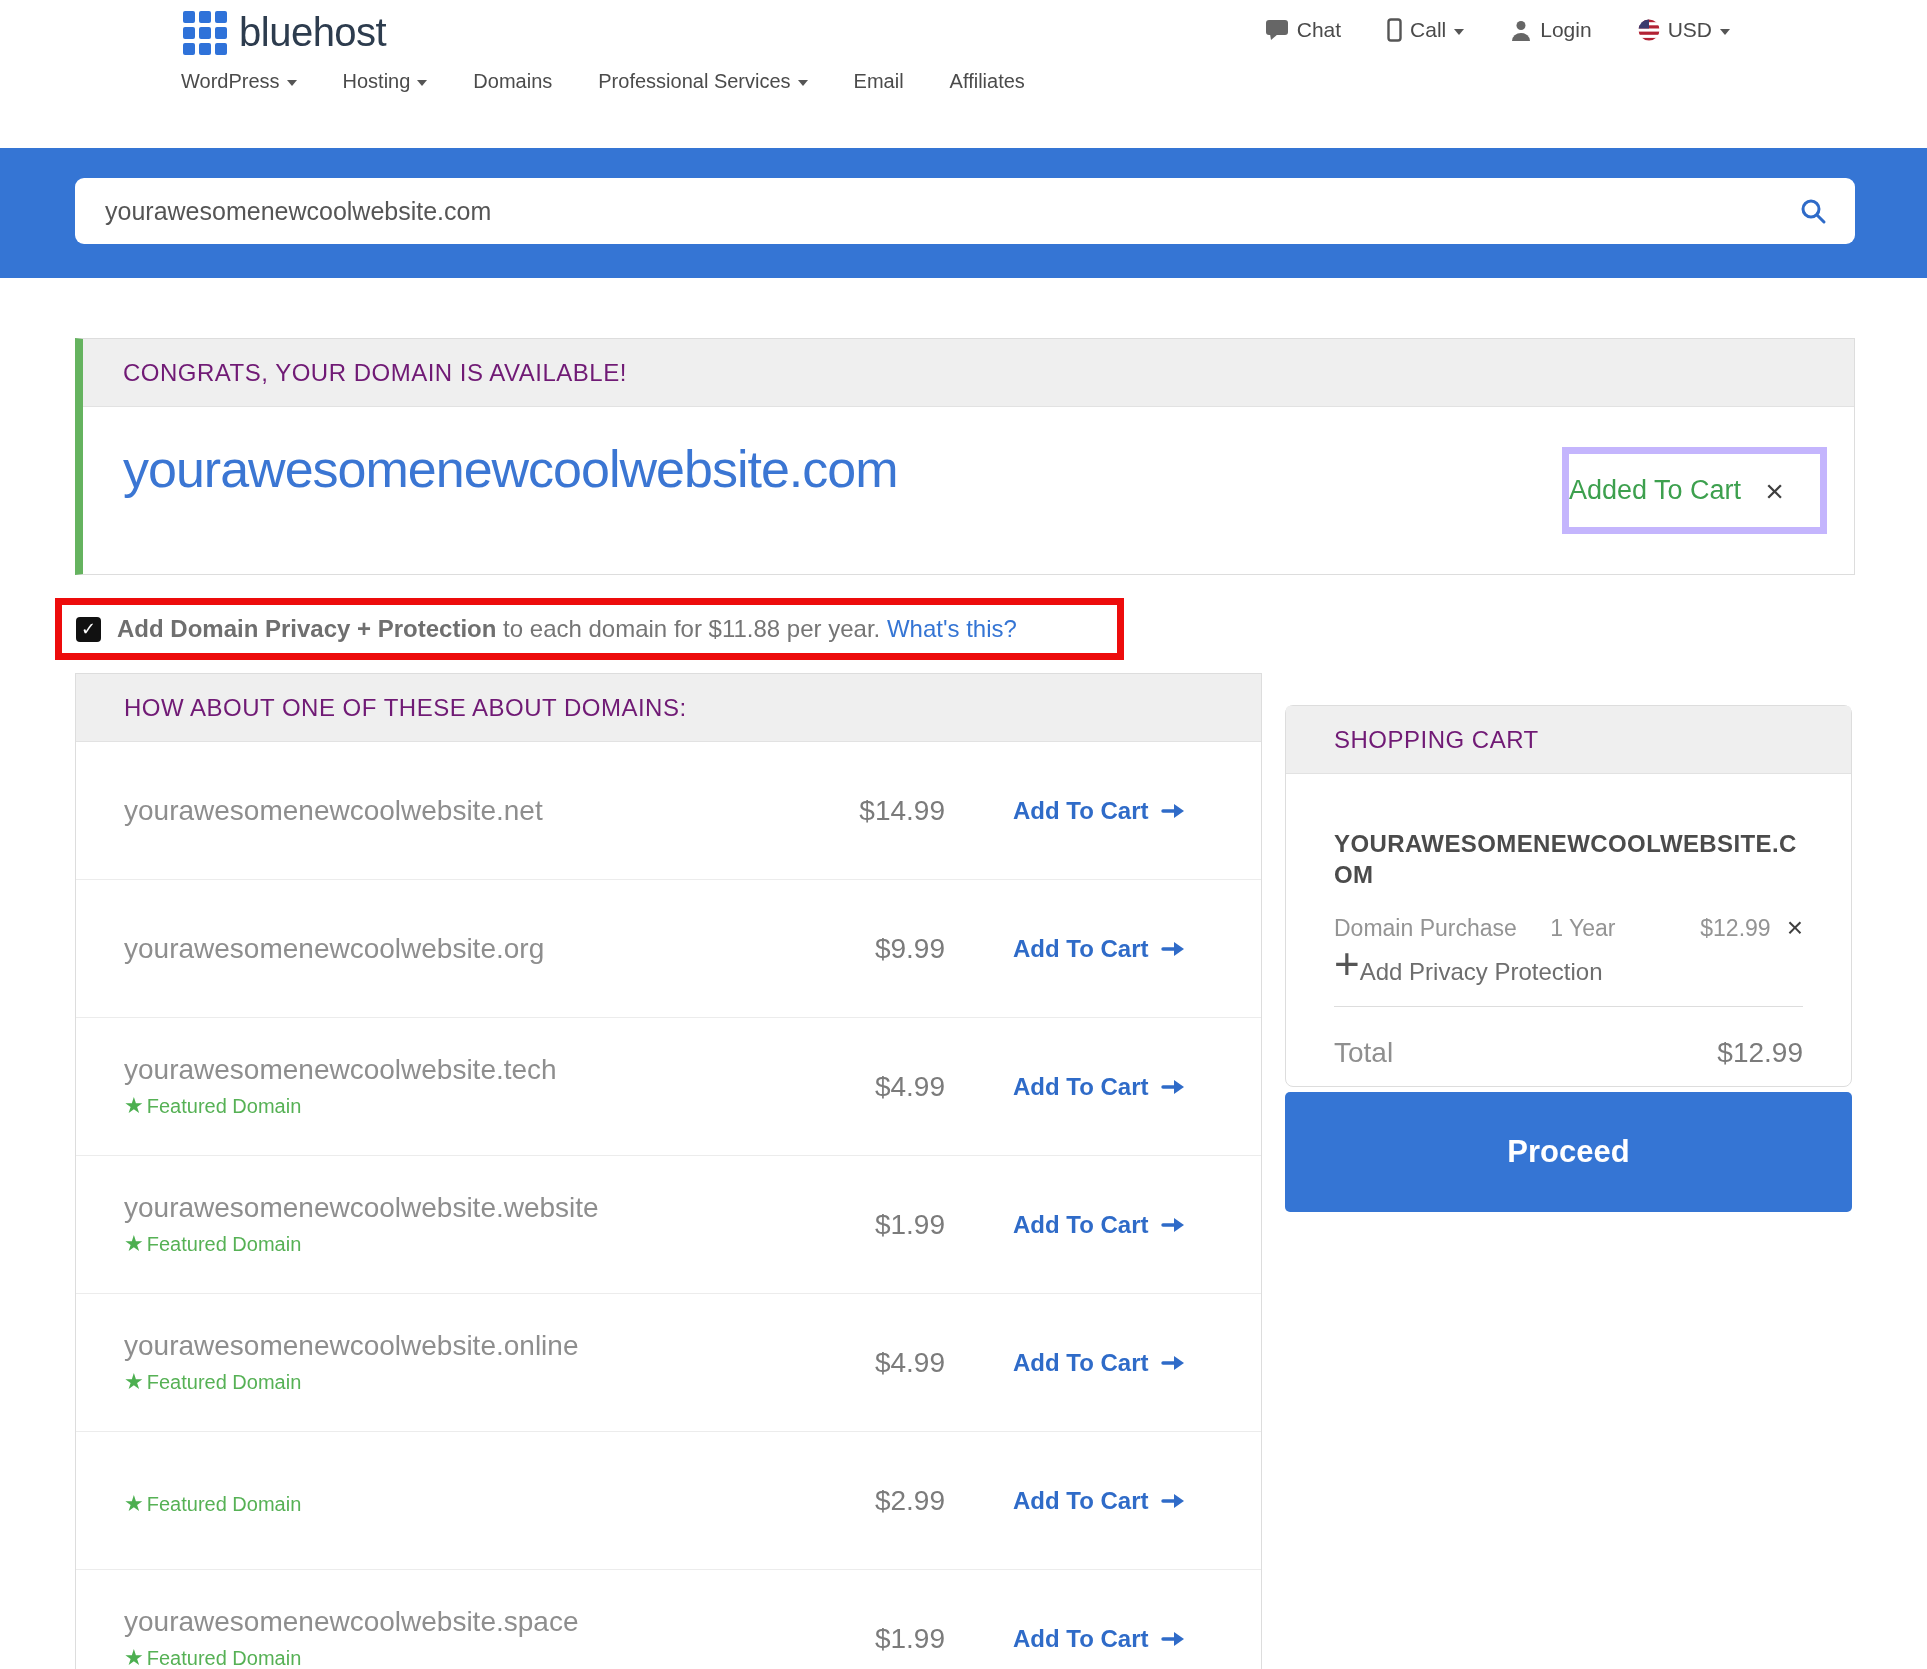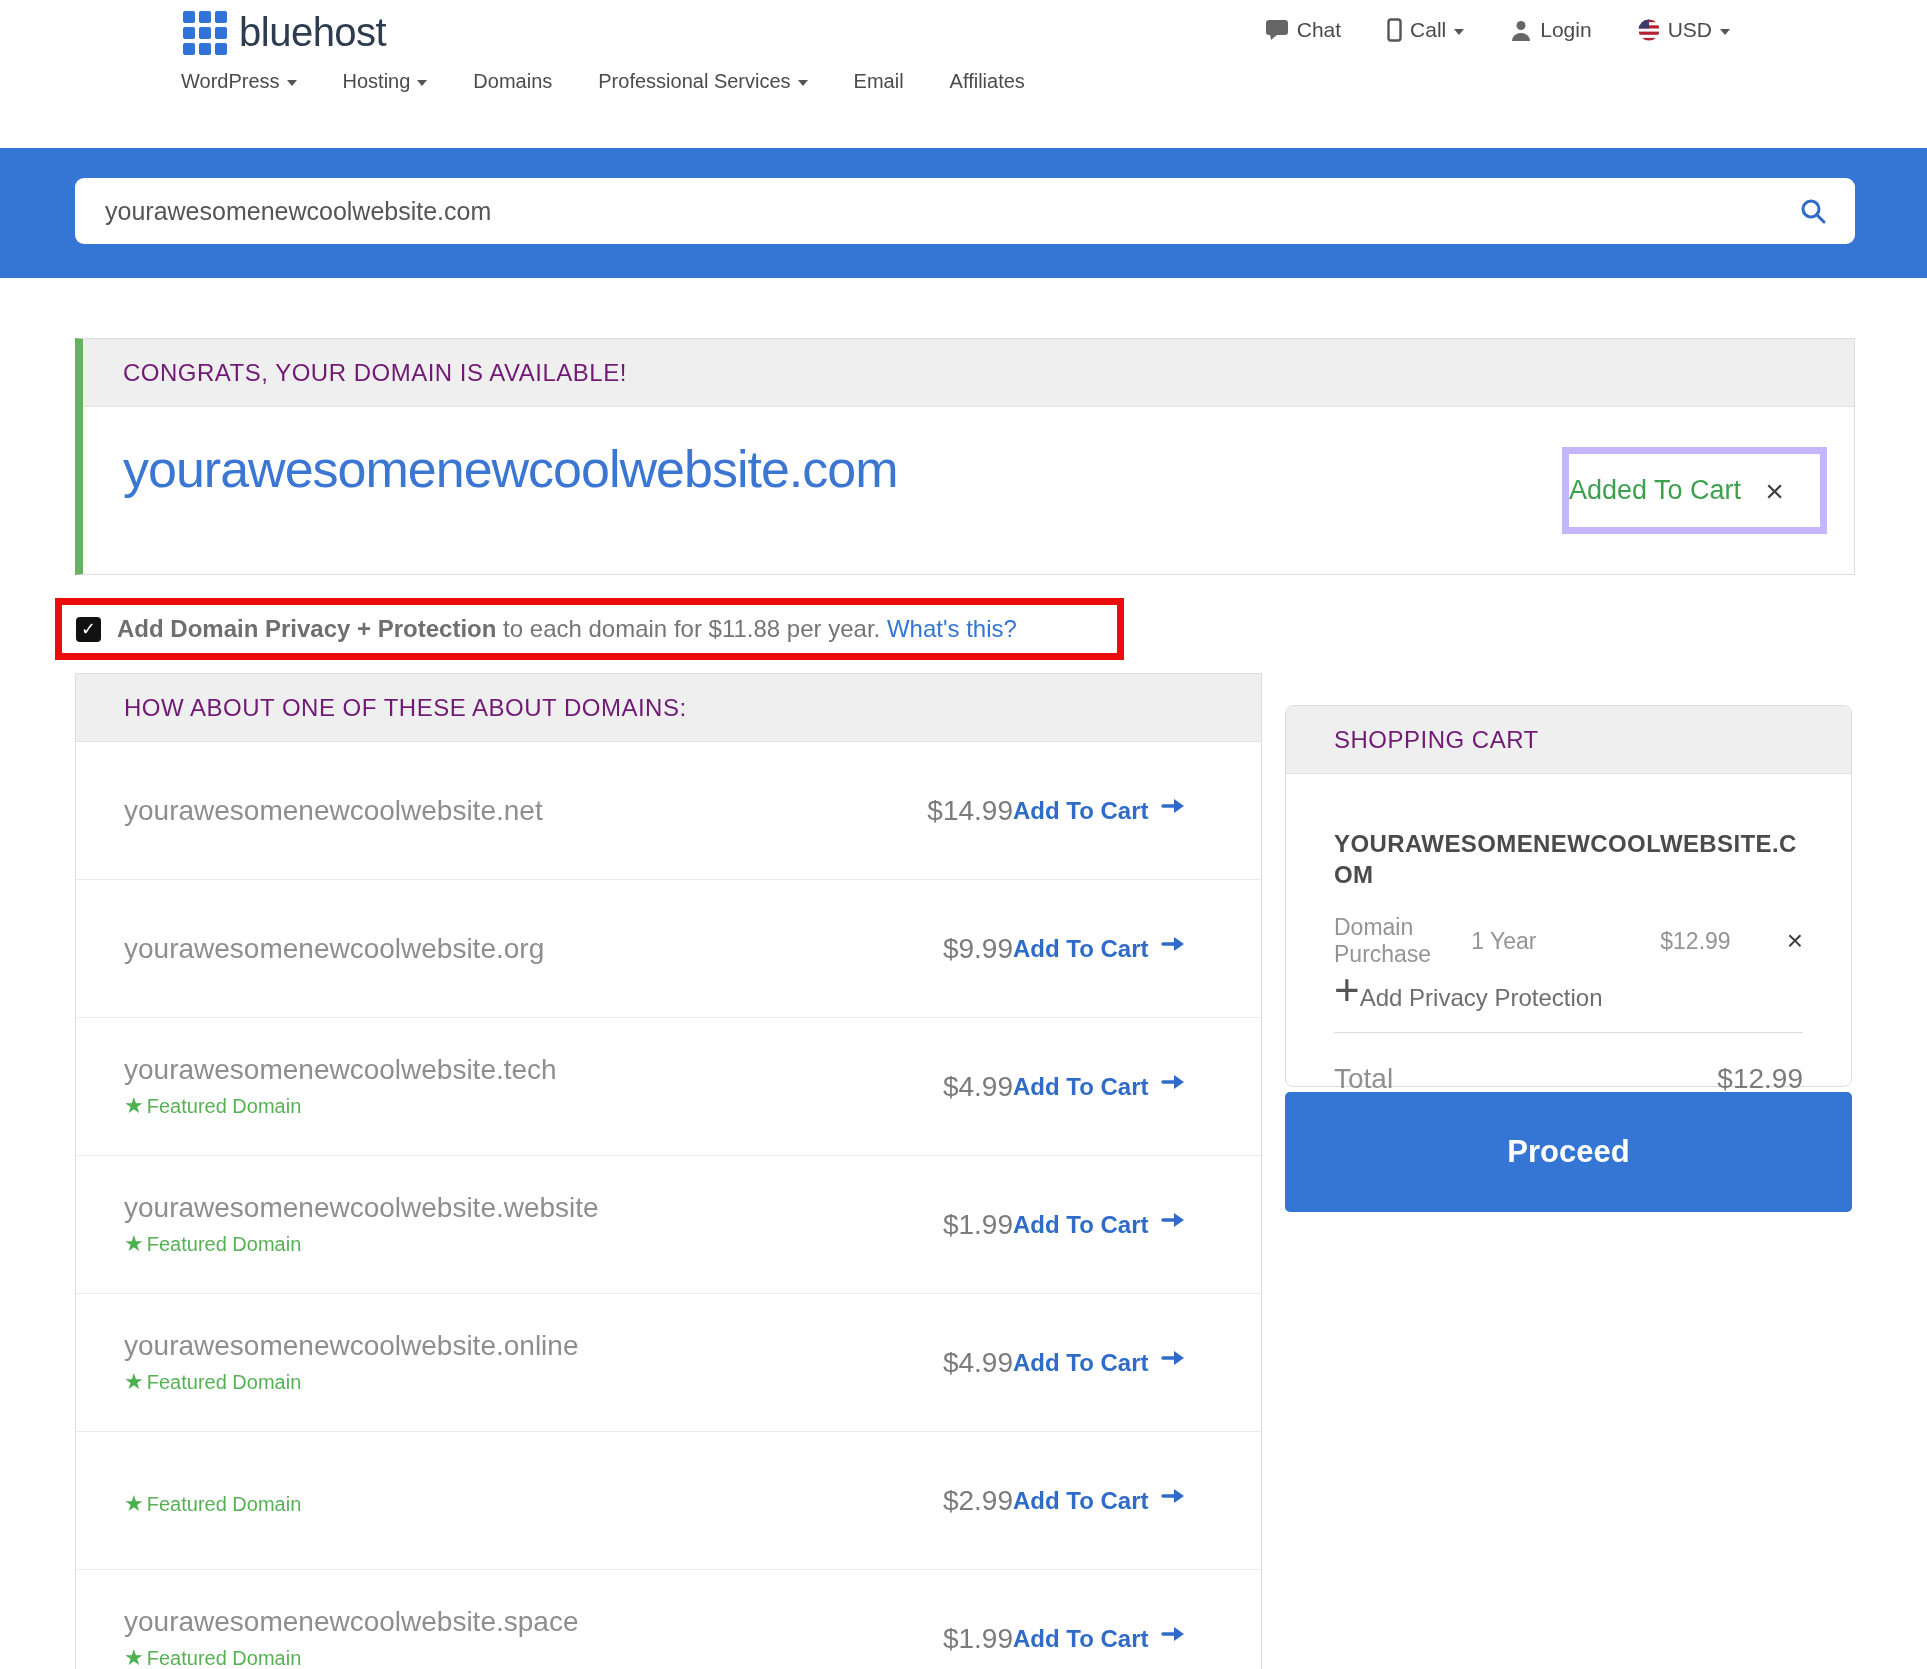--- a/index.html
+++ b/index.html
@@ -53,31 +53,31 @@
   
   .suggest{position:absolute;left:75px;top:673px;width:1187px;height:1100px;background:#fff;
            border:1px solid #ddd;box-sizing:border-box;}
   .suggest .card-head{padding-left:48px;}
   .srow{display:flex;align-items:center;min-height:137px;padding:0 48px;border-bottom:1px solid #ececec;}
   .sdomain{flex:1;display:flex;flex-direction:column;justify-content:center;}
   .sname{font-size:28px;color:#8e8e8e;}
   .sfeat{margin-top:7px;font-size:20px;color:#56b155;display:flex;align-items:center;}
   .star{font-size:22px;margin-right:3px;color:#4caf50;}
   .sprice{width:130px;text-align:right;font-size:28px;color:#7b7b7b;}
-  .scart{width:200px;display:flex;align-items:flex-start;justify-content:flex-start;
+  .scart{width:200px;margin-left:68px;display:flex;align-items:center;justify-content:flex-start;
          gap:12px;font-size:24px;font-weight:600;color:#2f6bc8;cursor:pointer;}
 
   
   .cart{position:absolute;left:1285px;top:673px;width:567px;height:382px;background:#fff;
         border:1px solid #ddd;border-radius:8px;box-sizing:border-box;margin-top:32px;}
   .cart .card-head{padding-left:48px;border-radius:4px 4px 0 0;}
   .cart-body{padding:54px 48px 0 48px;}
   .cart-item-name{font-size:24px;font-weight:bold;color:#4b4b4b;letter-spacing:0.4px;
                   word-break:break-all;line-height:1.3;}
-  .cart-detail{margin-top:24px;display:flex;align-items:center;font-size:23px;color:#949494;gap:40px;}
+  .cart-detail{margin-top:24px;display:flex;align-items:center;font-size:23px;color:#949494;}
   .cd-type{flex:1;}
   .cd-term{width:120px;}
   .cd-price{margin-left:30px;}
   .cd-x{margin-left:16px;font-size:28px;color:#3f3f3f;cursor:pointer;line-height:1;}
   .add-priv{margin-top:2px;display:flex;align-items:flex-start;cursor:pointer;}
   .plus{font-size:44px;font-weight:300;color:#555;line-height:0.9;}
   .add-priv-label{font-size:24px;color:#6e6e6e;margin-top:14px;}
   .cart-div{border-top:1px solid #ddd;margin-top:20px;}
   .cart-total{margin-top:30px;display:flex;justify-content:space-between;align-items:center;}
   .total-label{font-size:28px;color:#8f8f8f;}

